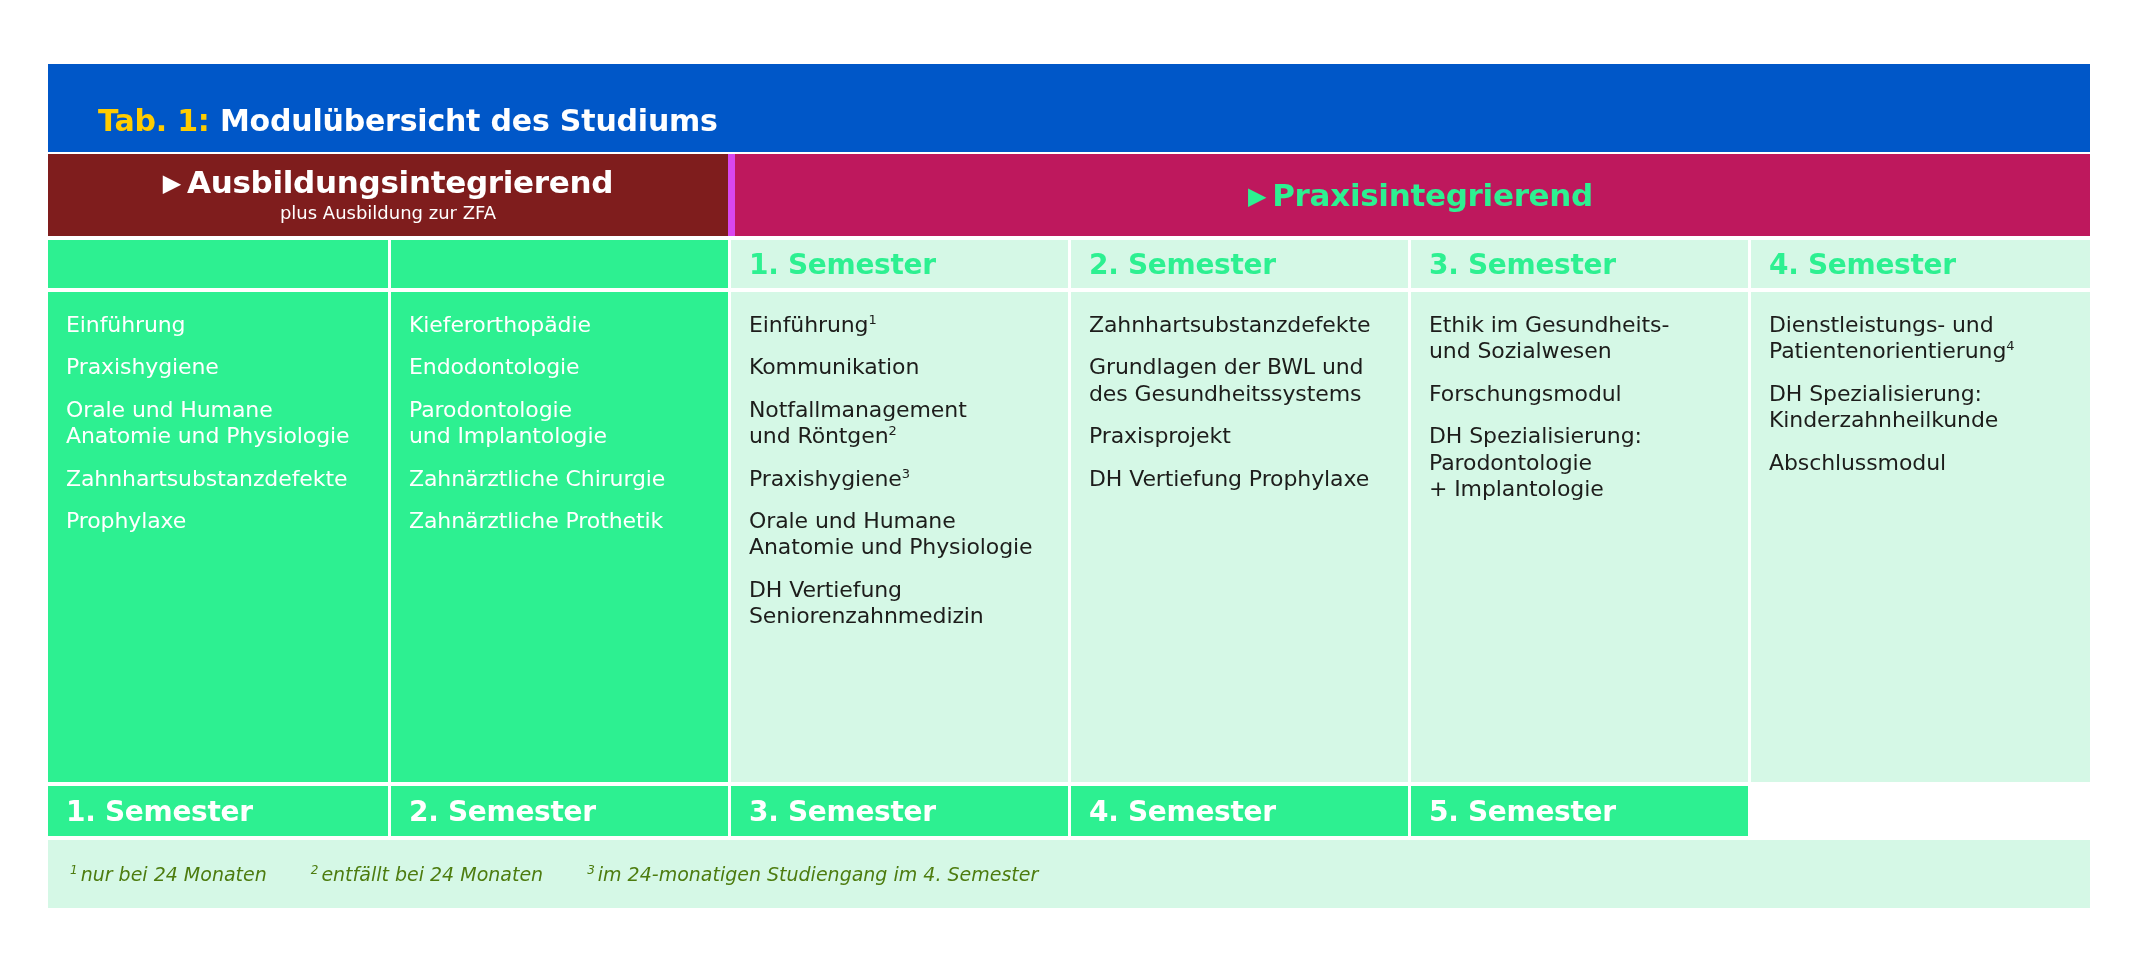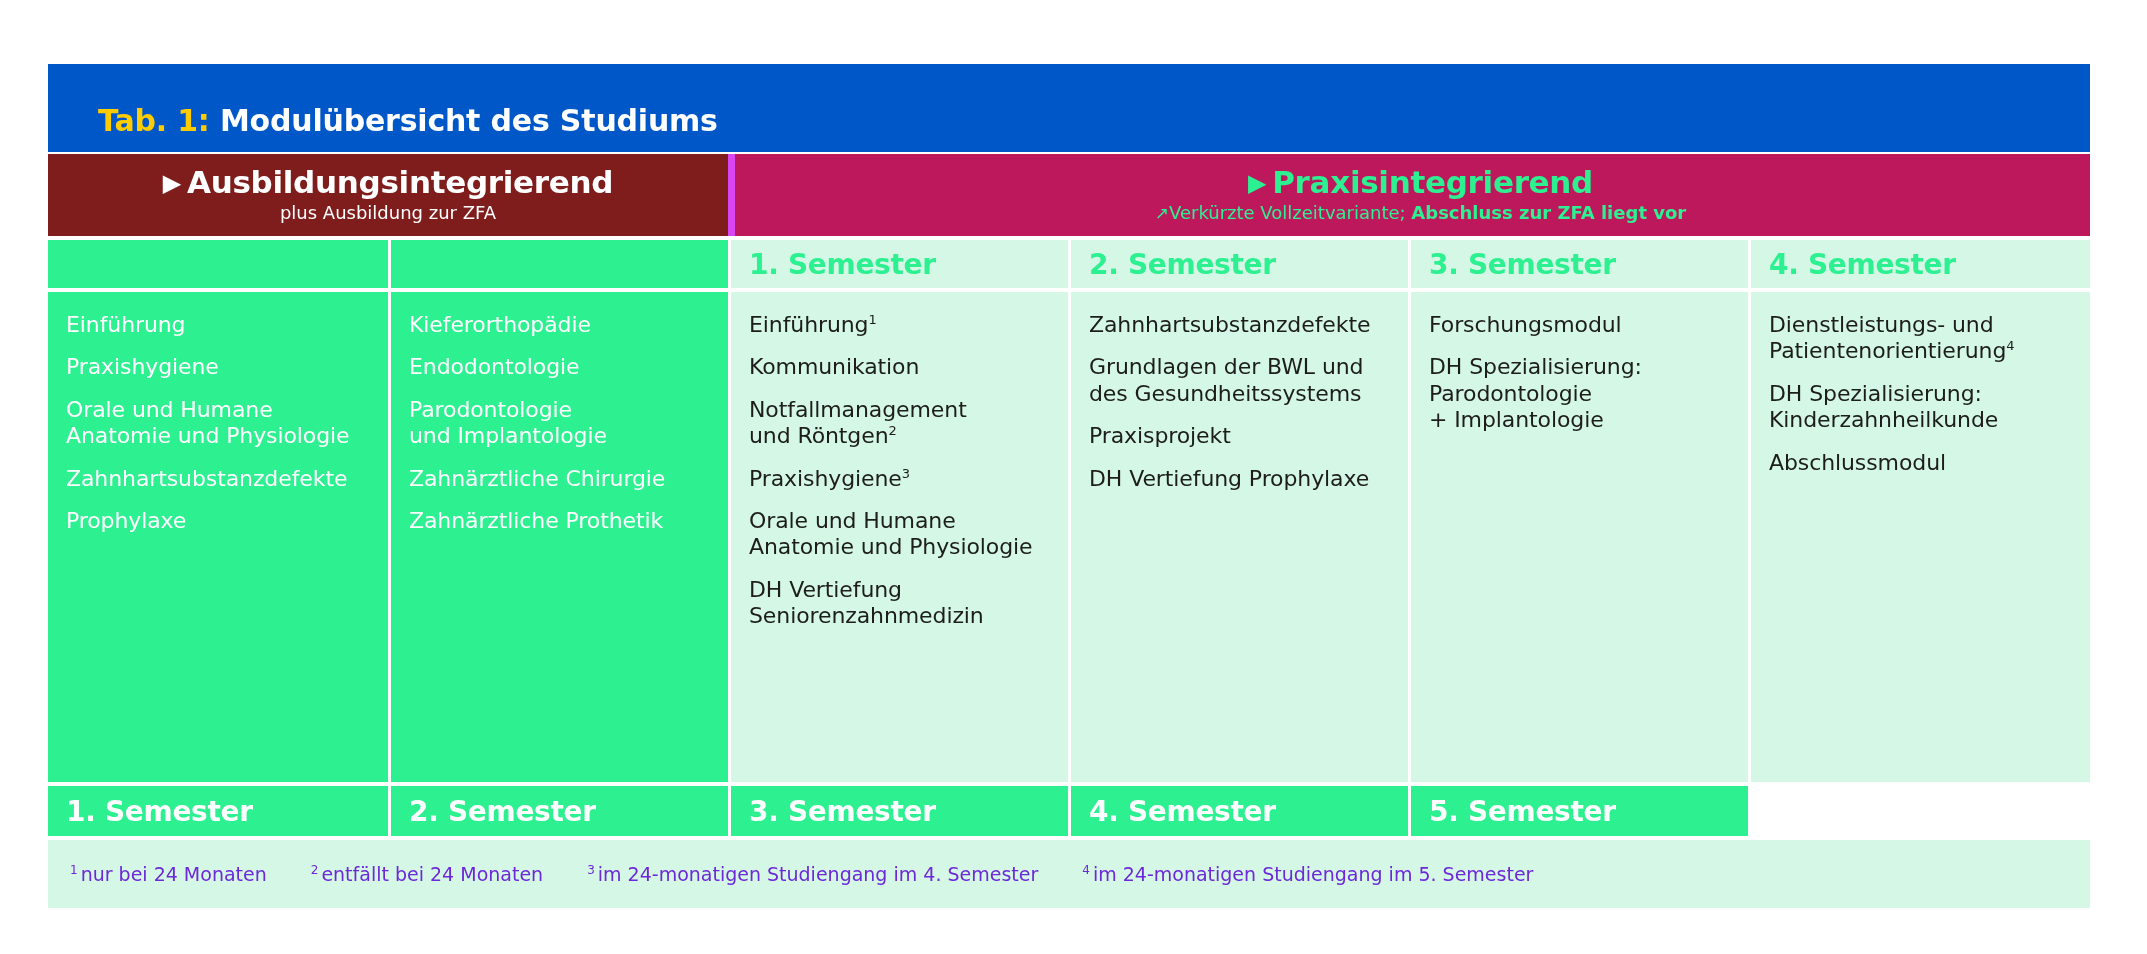--- a/index.html
+++ b/index.html
@@ -98,21 +98,21 @@
   .sem-bot-cell:first-child{border-left:none;}
 
   
   .footnotes{
     background:#d5f8e6;height:72px;
     border-top:4px solid #ffffff;
     display:flex;align-items:center;
     padding-left:22px;box-sizing:border-box;
   }
   .fn{
-    font-size:19px;color:#6d28d9;white-space:nowrap;margin-right:44px;
+    font-size:19px;color:#4d7c0f;white-space:nowrap;margin-right:44px;font-style:italic;
   }
   .fn sup{font-size:12px;vertical-align:super;line-height:0;margin-right:3px;}
 </style>
 </head>
 <body>
 
 <div class="table-wrap">
 
   <div class="title-bar">
     <div class="title-text">
@@ -124,24 +124,20 @@
   <div class="branch-row">
     <div class="branch branch-a">
       <div class="branch-title">
         <span class="tri">▶</span><span>Ausbildungsintegrierend</span>
       </div>
       <div class="branch-sub">plus Ausbildung zur ZFA</div>
     </div>
     <div class="branch branch-b">
       <div class="branch-title">
         <span class="tri">▶</span><span>Praxisintegrierend</span>
-      </div>
-      <div class="branch-sub">
-        <span class="arrow-ne">↗</span><span>Verkürzte Vollzeitvariante;</span>
-        <span class="bold">Abschluss zur ZFA liegt vor</span>
       </div>
     </div>
   </div>
 
   <div class="sem-row-top" id="sem-top">
       <div class="sem-top-cell blank"></div>
       <div class="sem-top-cell blank second"></div>
       <div class="sem-top-cell filled">1. Semester</div>
       <div class="sem-top-cell filled">2. Semester</div>
       <div class="sem-top-cell filled">3. Semester</div>
@@ -171,20 +167,21 @@
         <div class="mod">Orale und Humane<br>Anatomie und Physiologie</div>
         <div class="mod">DH Vertiefung<br>Seniorenzahnmedizin</div>
       </div>
       <div class="cell pale">
         <div class="mod">Zahnhartsubstanzdefekte</div>
         <div class="mod">Grundlagen der BWL und<br>des Gesundheitssystems</div>
         <div class="mod">Praxisprojekt</div>
         <div class="mod">DH Vertiefung Prophylaxe</div>
       </div>
       <div class="cell pale">
+        <div class="mod">Ethik im Gesundheits-<br>und Sozialwesen</div>
         <div class="mod">Forschungsmodul</div>
         <div class="mod">DH Spezialisierung:<br>Parodontologie<br>+ Implantologie</div>
       </div>
       <div class="cell pale">
         <div class="mod">Dienstleistungs- und<br>Patientenorientierung<sup>4</sup></div>
         <div class="mod">DH Spezialisierung:<br>Kinderzahnheilkunde</div>
         <div class="mod">Abschlussmodul</div>
       </div>
     </div>
 
@@ -193,16 +190,15 @@
       <div class="sem-bot-cell">2. Semester</div>
       <div class="sem-bot-cell">3. Semester</div>
       <div class="sem-bot-cell">4. Semester</div>
       <div class="sem-bot-cell">5. Semester</div>
     </div>
 
   <div class="footnotes" id="footnotes">
       <div class="fn"><sup>1</sup>nur bei 24 Monaten</div>
       <div class="fn"><sup>2</sup>entfällt bei 24 Monaten</div>
       <div class="fn"><sup>3</sup>im 24-monatigen Studiengang im 4. Semester</div>
-      <div class="fn"><sup>4</sup>im 24-monatigen Studiengang im 5. Semester</div>
     </div>
 
 </div>
 
 </body></html>

